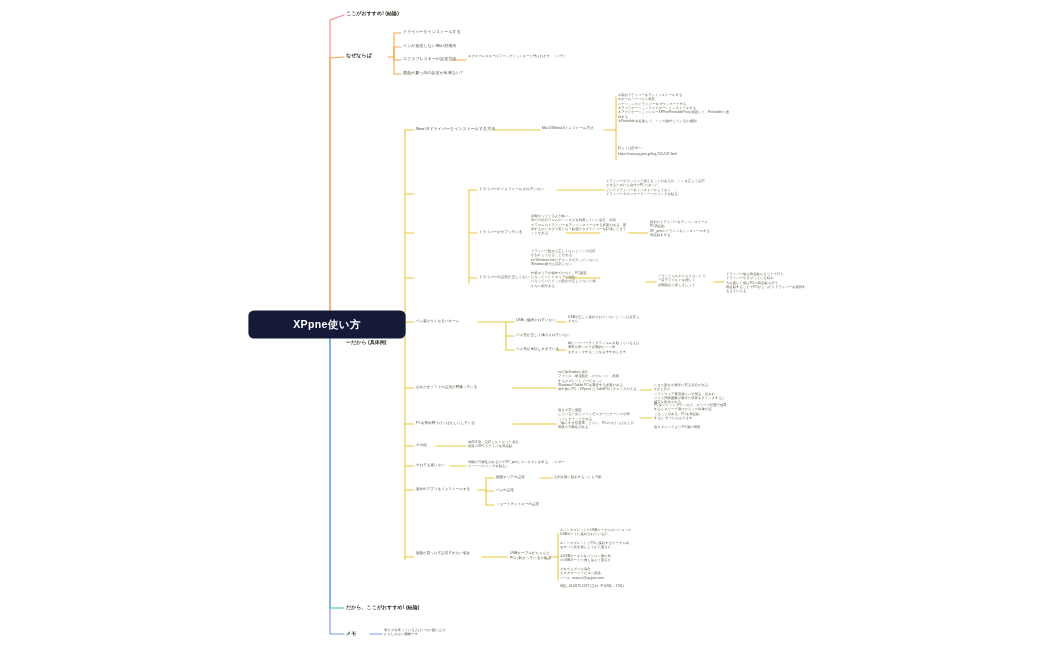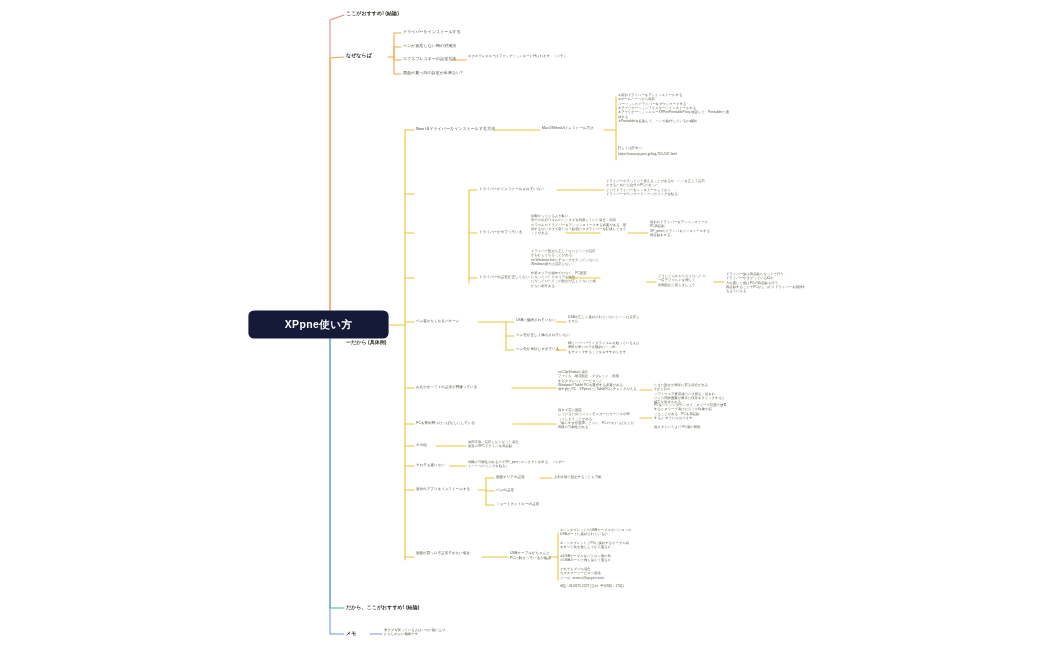--- a/index.html
+++ b/index.html
@@ -42,21 +42,21 @@
     font-size: 3.5px;
     color: #50503f;
   }
   .node.leafnote {
     font-size: 3.3px;
     color: #5a5a47;
   }
   #root {
     position: absolute;
     left: 249px; top: 311px;
-    width: 139px; height: 27px;
+    width: 156px; height: 27px;
     background: #151a38;
     border-radius: 5px;
     display: flex;
     align-items: center;
     justify-content: center;
     color: #ffffff;
     font-size: 10.5px;
     font-weight: bold;
     letter-spacing: 0.4px;
     box-shadow: 0 0 0 0.6px #151a38;

